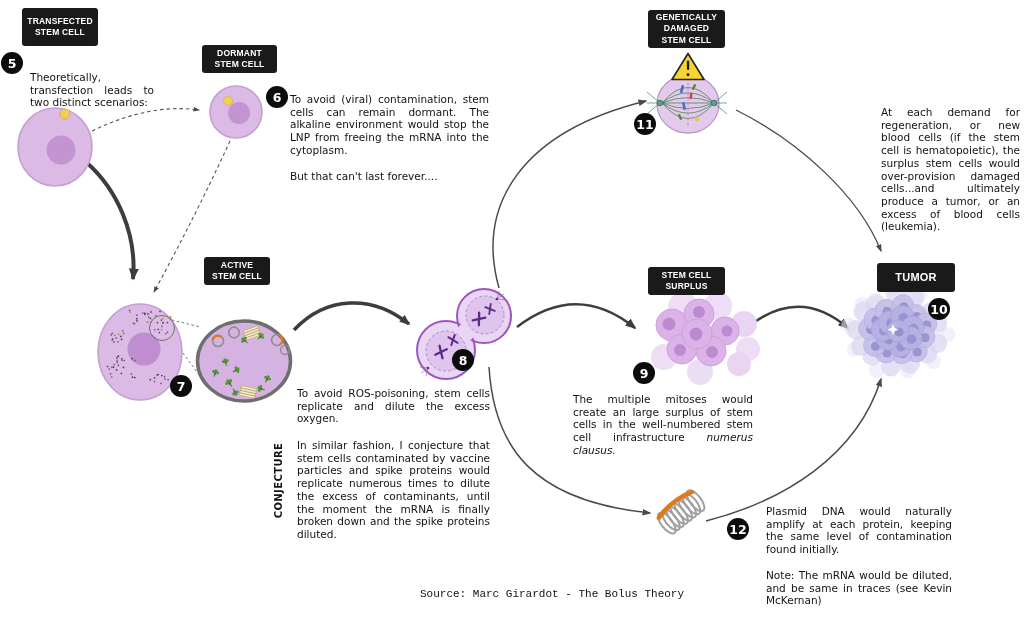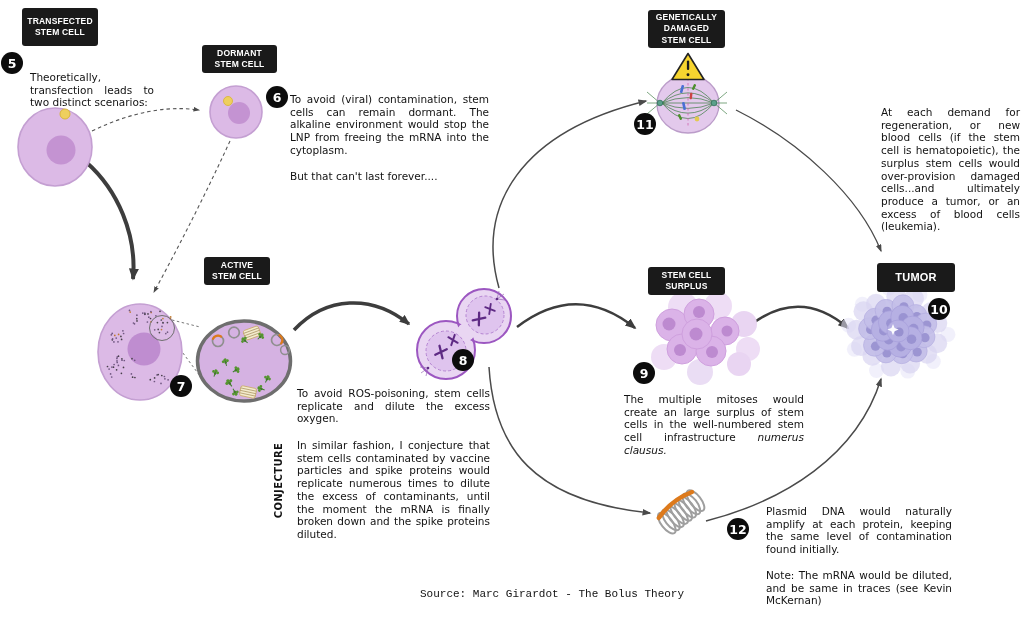--- a/index.html
+++ b/index.html
@@ -385,21 +385,21 @@
   <div class="para">But that can't last forever....</div>
 </div>
 
 <div class="txt" style="left:30px;top:71px;width:124px">Theoretically, transfection leads to two distinct scenarios:</div>
 
 
 <div class="txt" style="left:297px;top:387px;width:193px">To avoid ROS-poisoning, stem cells replicate and dilute the excess oxygen.</div>
 <div class="vert">CONJECTURE</div>
 <div class="txt" style="left:297px;top:439px;width:193px">In similar fashion, I conjecture that stem cells contaminated by vaccine particles and spike proteins would replicate numerous times to dilute the excess of contaminants, until the moment the mRNA is finally broken down and the spike proteins diluted.</div>
 
-<div class="txt" style="left:624px;top:393px;width:180px">
+<div class="txt" style="left:573px;top:393px;width:180px">
   <span>The multiple mitoses would create an large surplus of stem cells in the well-numbered stem cell infrastructure</span>
   <i>numerus clausus.</i>
 </div>
 
 
 <div class="txt" style="left:881px;top:106px;width:139px">At each demand for regeneration, or new blood cells (if the stem cell is hematopoietic), the surplus stem cells would over-provision damaged cells...and ultimately produce a tumor, or an excess of blood cells (leukemia).</div>
 
 <div class="txt" style="left:766px;top:505px;width:186px">
   <div class="para">Plasmid DNA would naturally amplify at each protein, keeping the same level of contamination found initially.</div>
   <div class="para">Note: The mRNA would be diluted, and be same in traces (see Kevin McKernan)</div>

